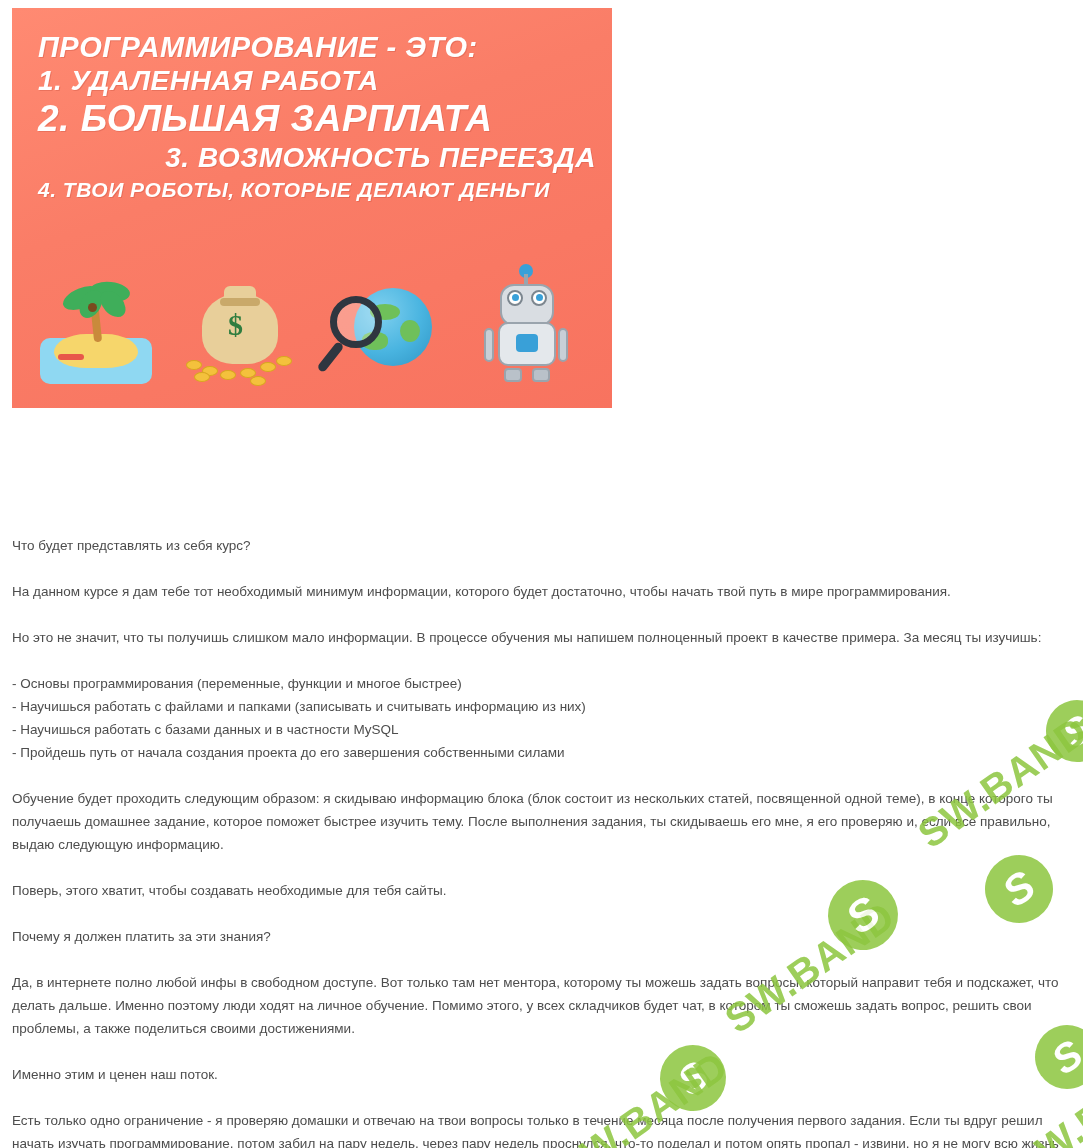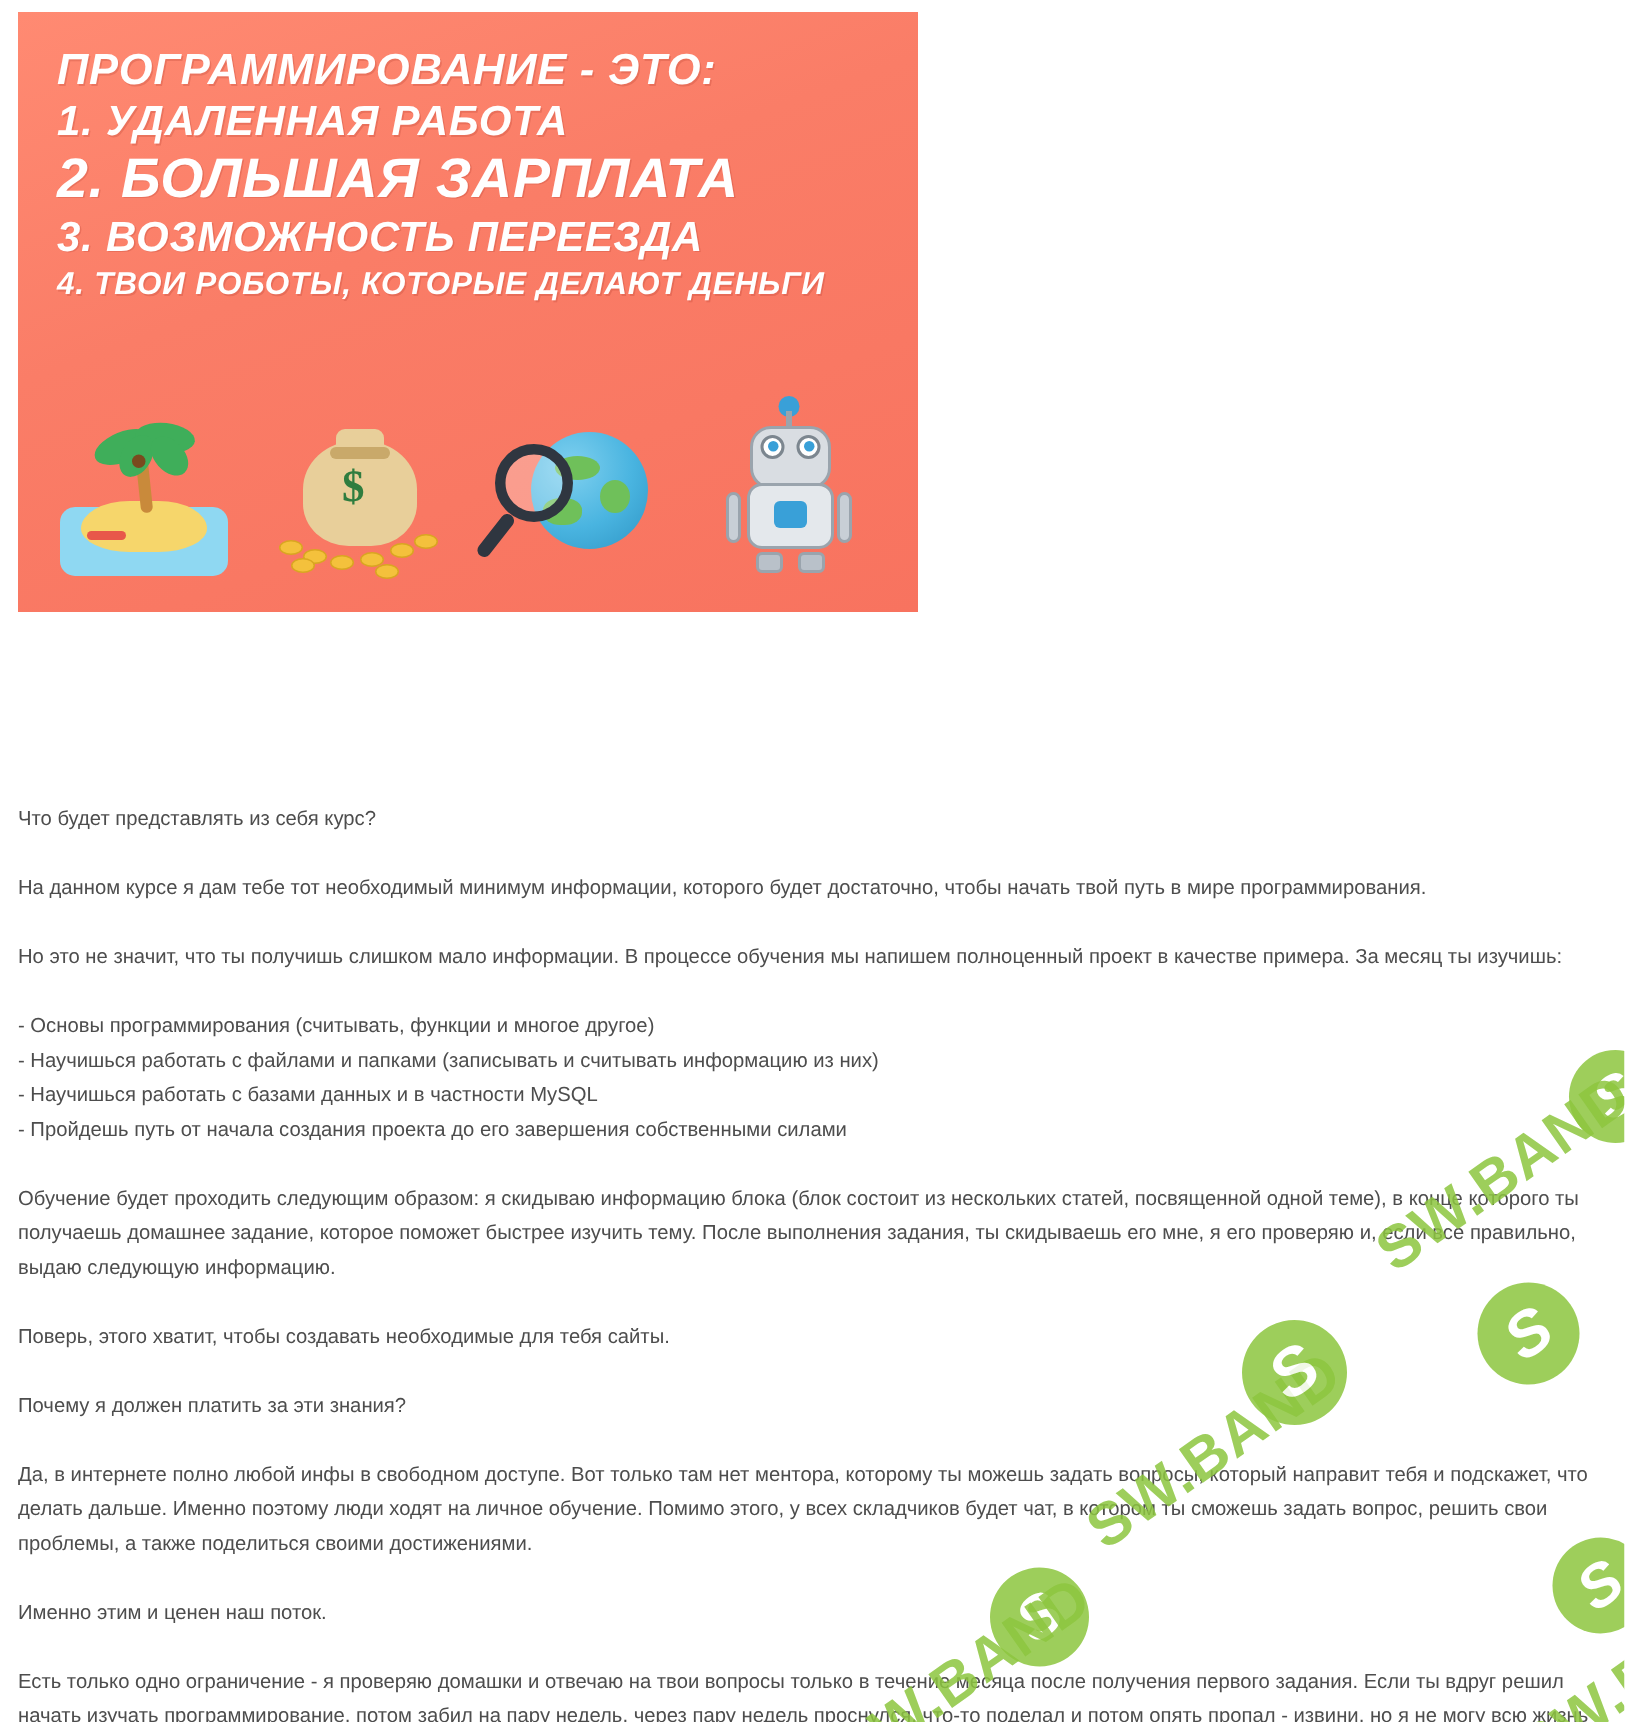--- a/index.html
+++ b/index.html
@@ -42,21 +42,21 @@
     font-style: italic;
     letter-spacing: 0.5px;
     text-transform: uppercase;
     white-space: nowrap;
     line-height: 1.18;
     text-shadow: 1px 1px 0 rgba(180,60,45,0.25);
   }
   .bl0 { font-size: 29px; }
   .bl1 { font-size: 28px; }
   .bl2 { font-size: 37px; }
-  .bl3 { font-size: 28px; }
+  .bl3 { font-size: 28px; text-align: right; }
   .bl4 { font-size: 21px; margin-top: 4px; }
 
   
   .icons-row {
     position: absolute;
     left: 16px;
     right: 16px;
     bottom: 18px;
     height: 130px;
     display: flex;
@@ -226,21 +226,21 @@
   </div>
 </div>
 
 <div class="article">
 
   <p>Что будет представлять из себя курс?</p>
   <p>На данном курсе я дам тебе тот необходимый минимум информации, которого будет достаточно, чтобы начать твой путь в мире программирования.</p>
   <p>Но это не значит, что ты получишь слишком мало информации. В процессе обучения мы напишем полноценный проект в качестве примера. За месяц ты изучишь:</p>
 
   <div class="list-block">
-    <div>- Основы программирования (считывать, функции и многое другое)</div>
+    <div>- Основы программирования (переменные, функции и многое быстрее)</div>
     <div>- Научишься работать с файлами и папками (записывать и считывать информацию из них)</div>
     <div>- Научишься работать с базами данных и в частности MySQL</div>
     <div>- Пройдешь путь от начала создания проекта до его завершения собственными силами</div>
   </div>
 
   <p>Обучение будет проходить следующим образом: я скидываю информацию блока (блок состоит из нескольких статей, посвященной одной теме), в конце которого ты получаешь домашнее задание, которое поможет быстрее изучить тему. После выполнения задания, ты скидываешь его мне, я его проверяю и, если все правильно, выдаю следующую информацию.</p>
   <p>Поверь, этого хватит, чтобы создавать необходимые для тебя сайты.</p>
   <p>Почему я должен платить за эти знания?</p>
   <p>Да, в интернете полно любой инфы в свободном доступе. Вот только там нет ментора, которому ты можешь задать вопросы, который направит тебя и подскажет, что делать дальше. Именно поэтому люди ходят на личное обучение. Помимо этого, у всех складчиков будет чат, в котором ты сможешь задать вопрос, решить свои проблемы, а также поделиться своими достижениями.</p>
   <p>Именно этим и ценен наш поток.</p>

